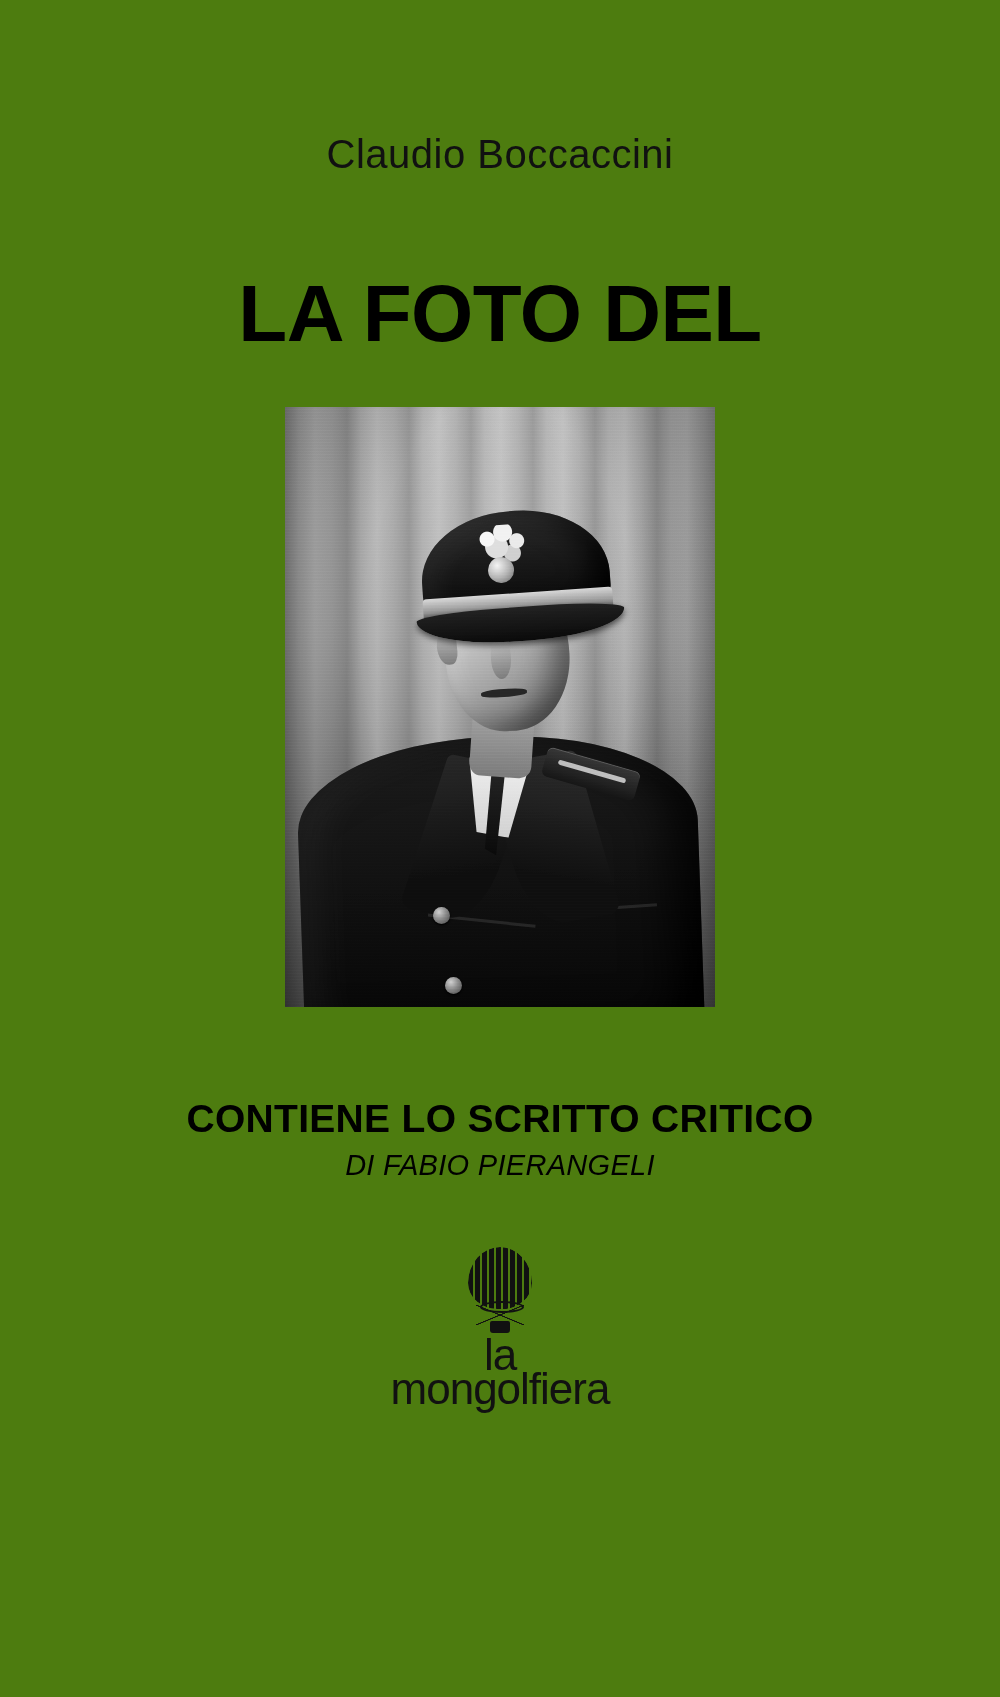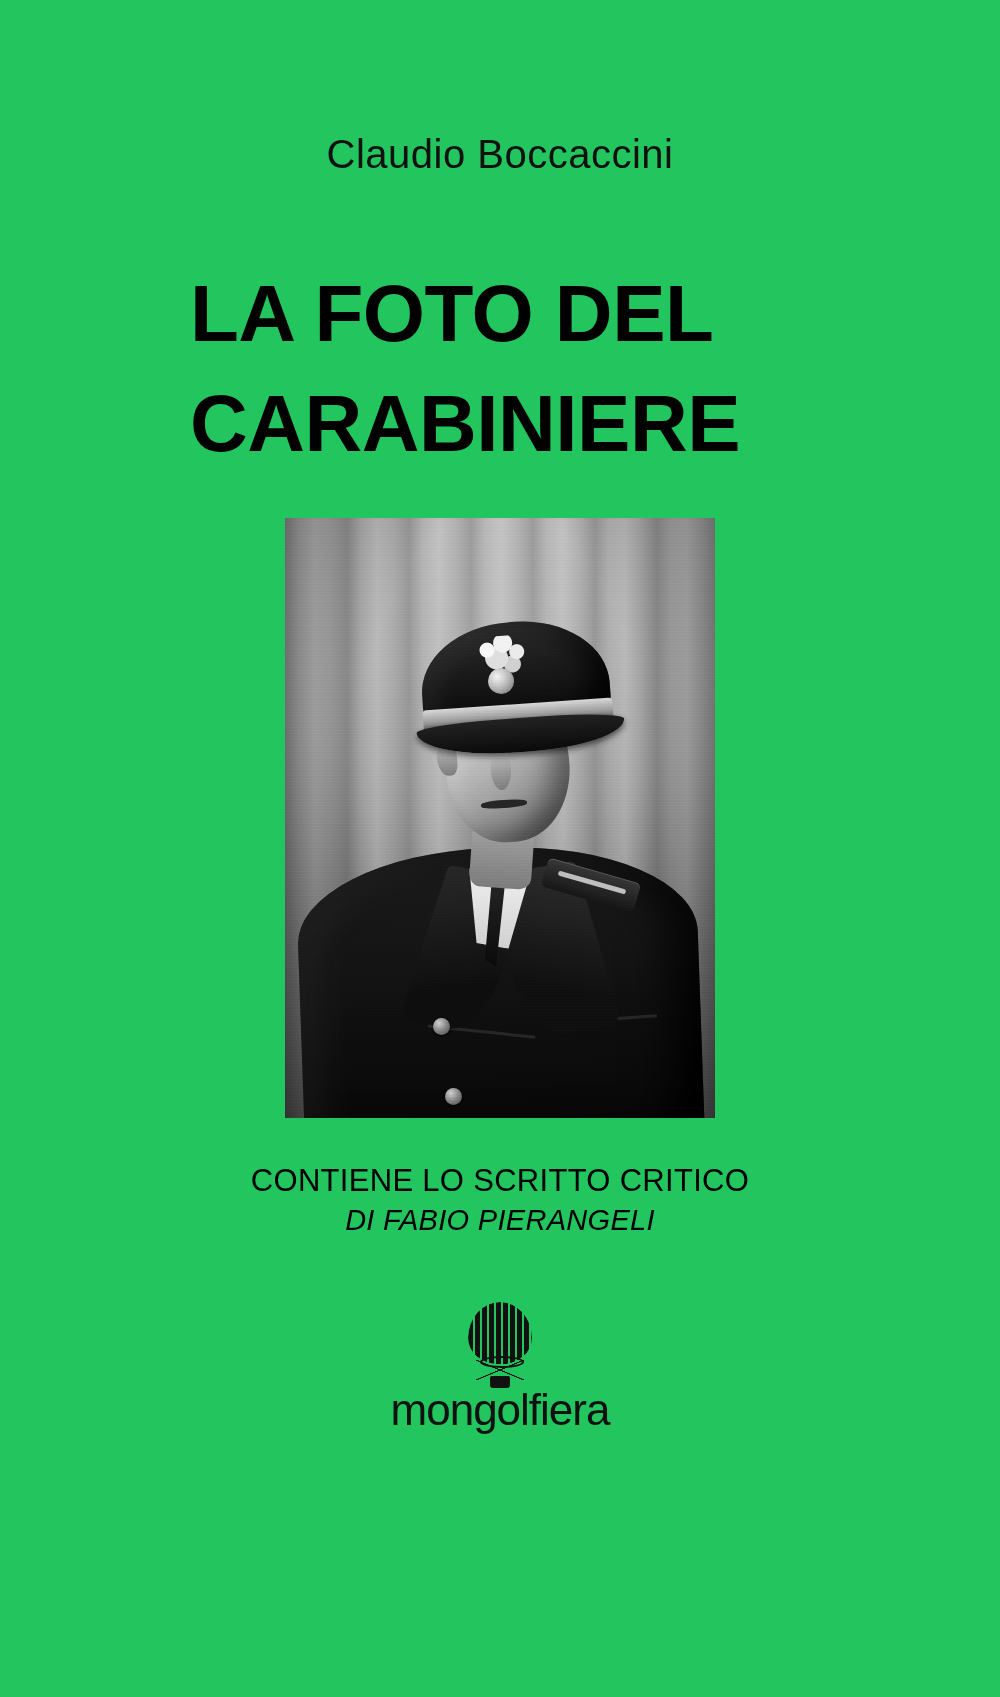--- a/index.html
+++ b/index.html
@@ -11,36 +11,37 @@
     width: 1000px;
     height: 1697px;
     font-family: "Liberation Sans", sans-serif;
     color: #000000;
     overflow: hidden;
   }
   .cover {
     position: relative;
     width: 1000px;
     height: 1697px;
-    background: #22c55e;
+    background: #4d7c0f;
     display: flex;
     flex-direction: column;
     align-items: center;
   }
   .author {
     margin-top: 132px;
     font-size: 40px;
     font-weight: 400;
     letter-spacing: 0.5px;
     color: #111111;
     text-align: center;
   }
   .title-block {
     margin-top: 82px;
     width: 620px;
+    text-align: center;
   }
   .title-line {
     font-size: 80px;
     font-weight: 700;
     line-height: 1.38;
     letter-spacing: -0.5px;
     color: #000000;
     white-space: nowrap;
   }
   .photo-frame {
@@ -319,23 +320,24 @@
     backdrop-filter: grayscale(100%) contrast(108%);
     -webkit-backdrop-filter: grayscale(100%) contrast(108%);
     pointer-events: none;
   }
   .subtitle {
     margin-top: 42px;
     text-align: center;
     line-height: 1.34;
   }
   .sub-line-1 {
-    font-size: 31px;
-    font-weight: 400;
+    font-size: 39px;
+    font-weight: 700;
     letter-spacing: 0.3px;
+    margin-top: 44px;
   }
   .sub-line-2 {
     font-size: 31px;
     font-weight: 700;
     letter-spacing: 0.3px;
   }
   .sub-line-3 {
     font-size: 29px;
     font-weight: 400;
     letter-spacing: 0.3px;
@@ -411,21 +413,20 @@
 </style>
 </head>
 <body>
 
 <div class="cover">
 
   <div class="author">Claudio Boccaccini</div>
 
   <div class="title-block">
     <div class="title-line">LA FOTO DEL</div>
-    <div class="title-line">CARABINIERE</div>
   </div>
 
   <div class="photo-frame">
     <div class="backdrop"></div>
     <div class="backdrop-vignette"></div>
 
     <div class="figure">
       <div class="torso"></div>
       <div class="pocket-left"></div>
       <div class="pocket-right"></div>
@@ -465,17 +466,18 @@
   </div>
 
   <div class="publisher">
     <div class="balloon">
       <div class="balloon-env"></div>
       <div class="balloon-ring"></div>
       <div class="balloon-lines"></div>
       <div class="balloon-basket"></div>
     </div>
     <div class="pub-name">
+      <span class="pub-la">la</span>
       <span class="pub-mon">mongolfiera</span>
     </div>
   </div>
 
 </div>
 
 </body></html>

